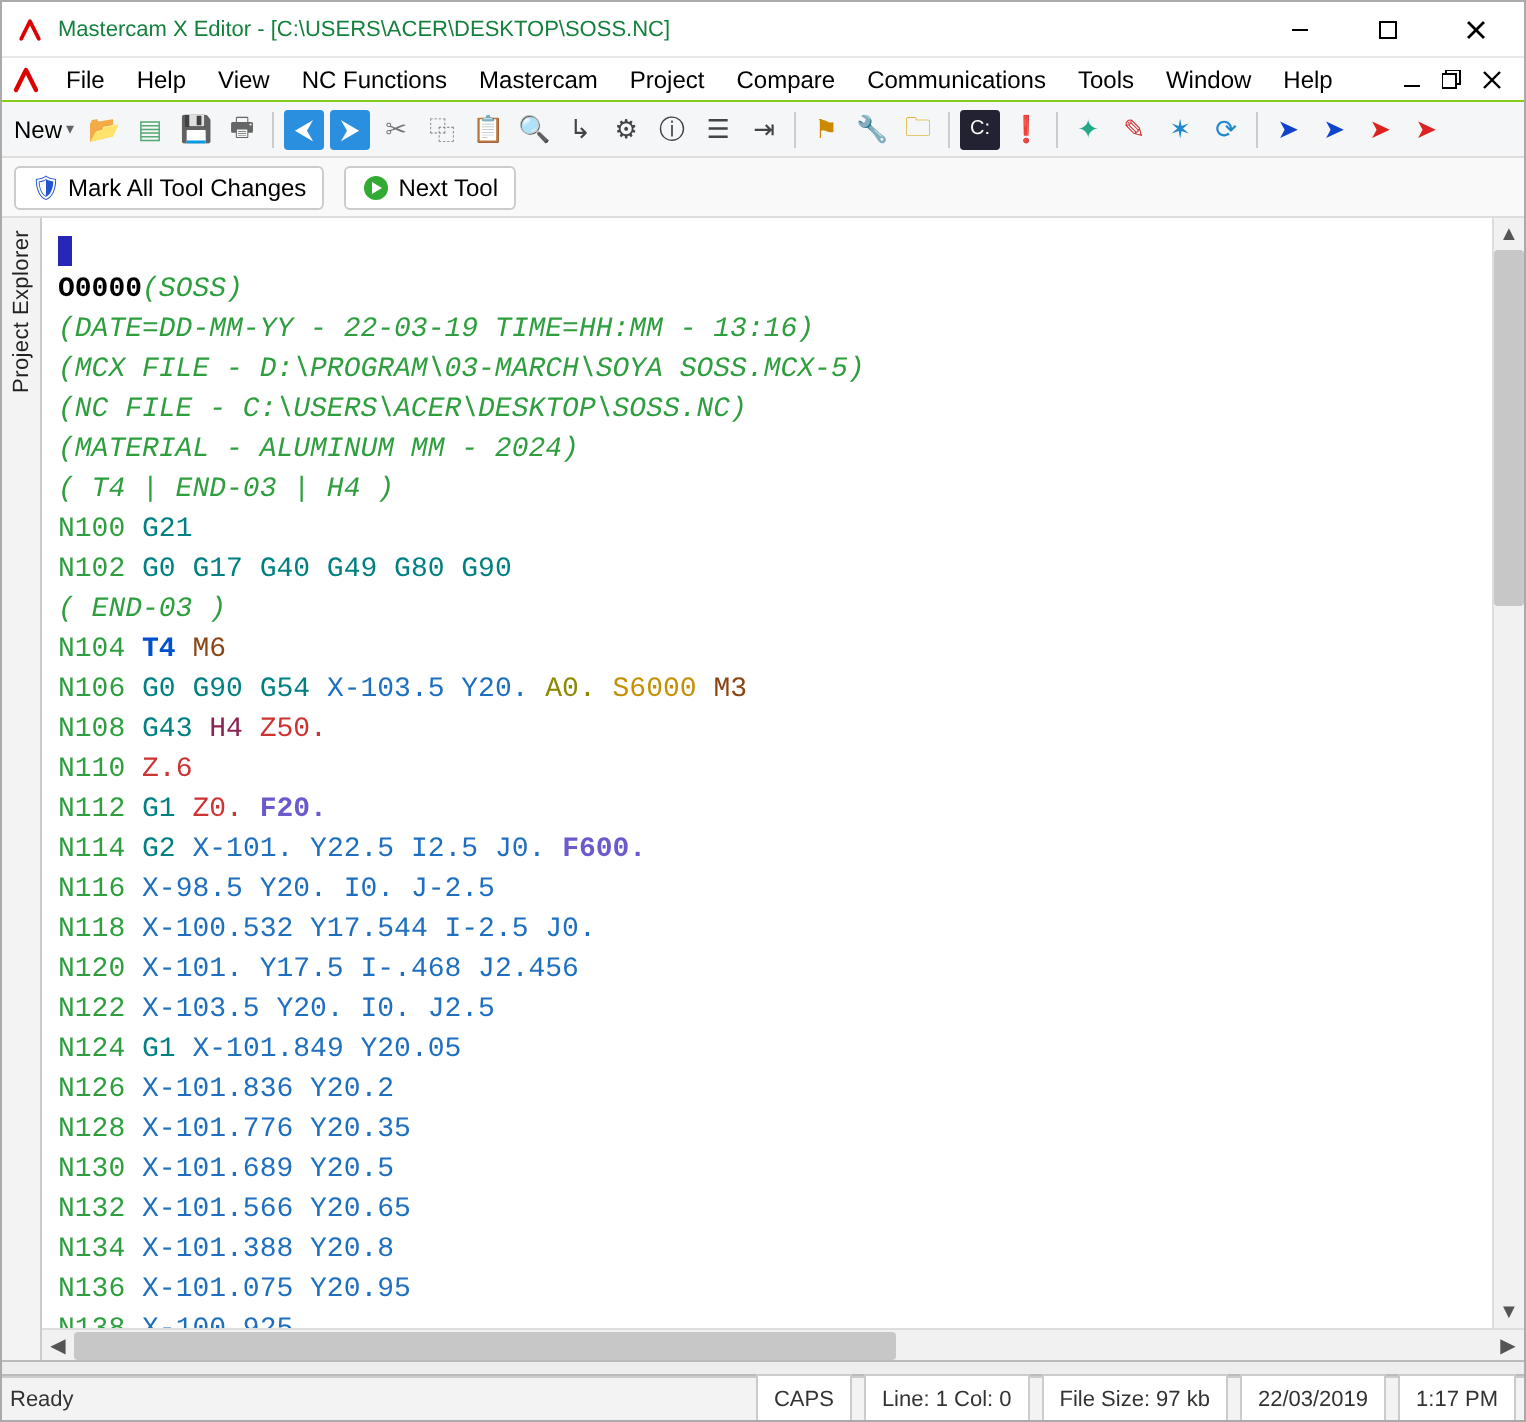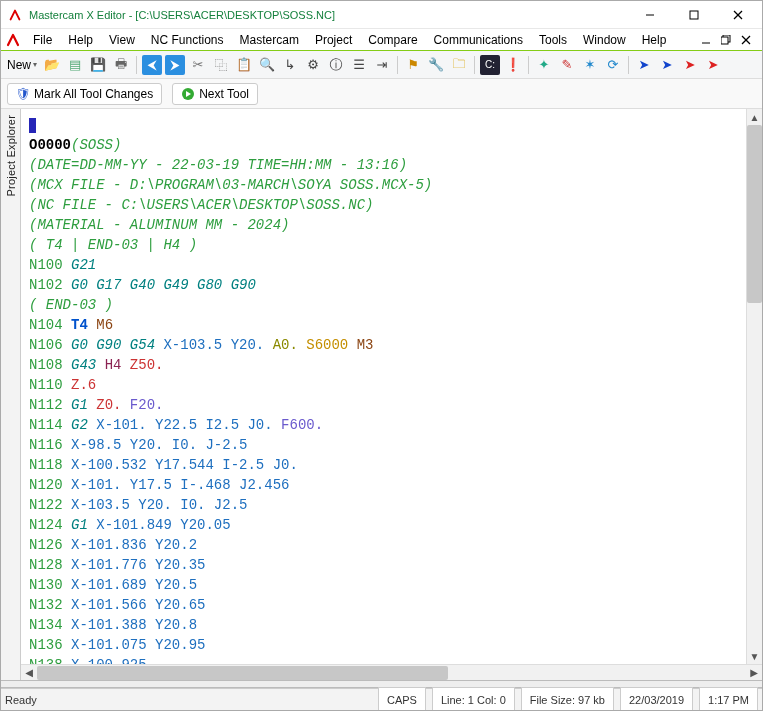--- a/index.html
+++ b/index.html
@@ -97,25 +97,25 @@
     line-height:20px;
     padding:6px 8px 6px 8px;
     white-space:pre;
     color:#000;
     position:relative;
   }
   .line { min-height:20px; }
   
   .tk-comment { color:#2e9e3f; font-style:italic; }
   .tk-lineno { color:#2e9e3f; }
-  .tk-g     { color:#008080;font-style:italic; }
+  .tk-g     { color:#008080; }
   .tk-m     { color:#8b4513; }
   .tk-t     { color:#0052cc; font-weight:600;}
   .tk-xyzij { color:#1e6fbf; }
-  .tk-f     { color:#6a5acd; }
+  .tk-f     { color:#6a5acd;font-weight:bold; }
   .tk-a     { color:#8a8a00; }
   .tk-s     { color:#c48f00; }
   .tk-o     { color:#000; font-weight:600;}
   .tk-h     { color:#8b2252; }
   .tk-z     { color:#cc3333; }
   
   .hscroll {
     height:16px; border-top:1px solid #ddd;
     background:#f1f1f1;
     display:flex; align-items:center;

